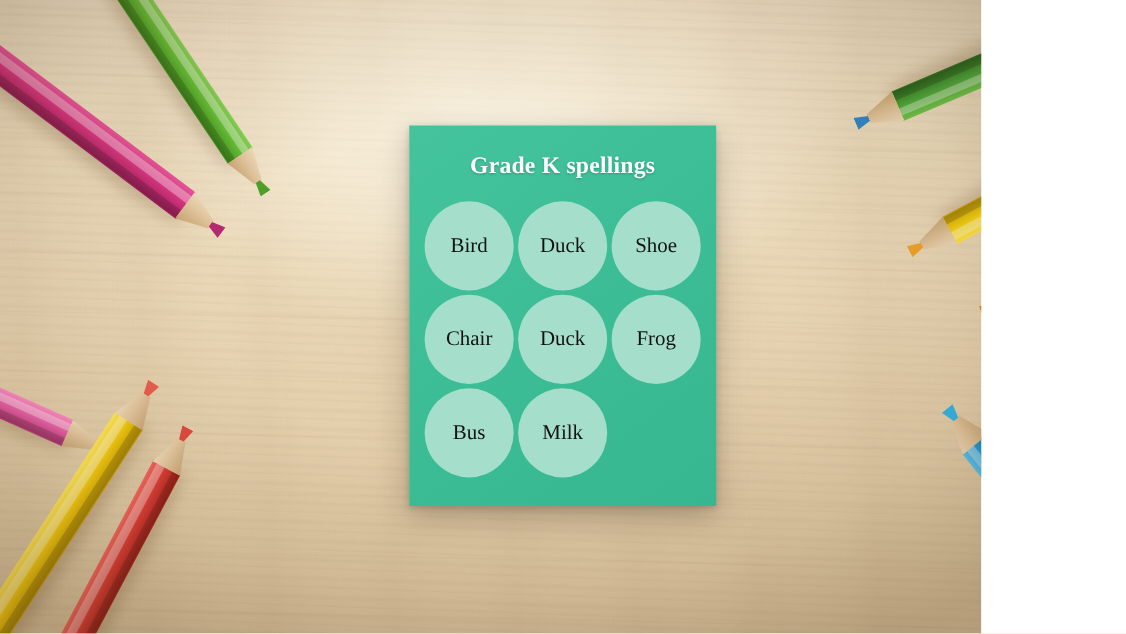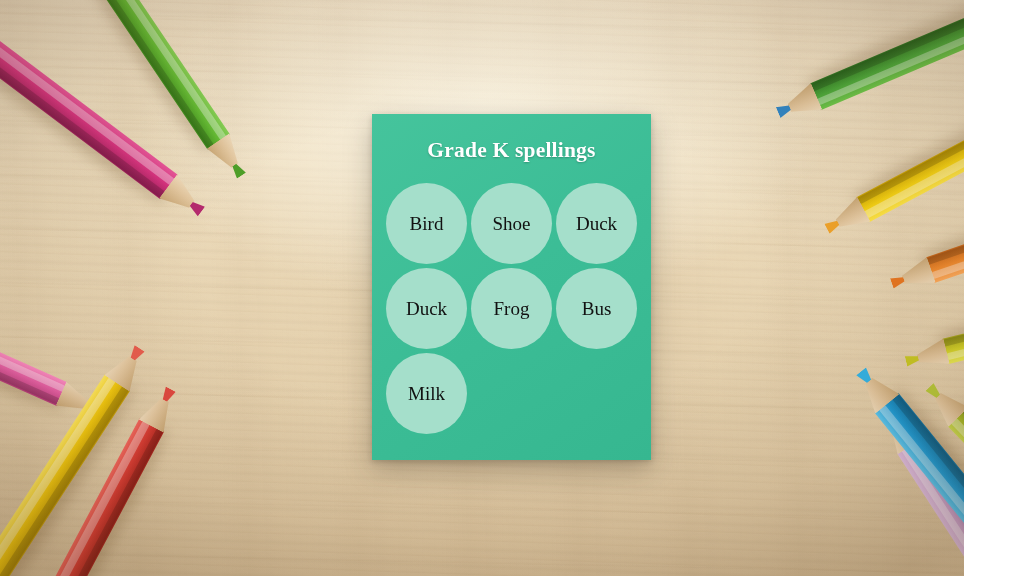--- a/index.html
+++ b/index.html
@@ -6,21 +6,21 @@
     margin: 0;
     padding: 0;
     width: 1024px;
     height: 576px;
     overflow: hidden;
     font-family: "Liberation Serif", serif;
   }
 
   #stage {
     position: relative;
-    width: 964px;
+    width: 892px;
     height: 576px;
     overflow: hidden;
     background: #e7d3b4;
   }
 
   
   .wood-base {
     position: absolute;
     inset: 0;
     background:
@@ -278,22 +278,23 @@
   </div>
 
   <div class="vignette"></div>
 
   <div id="card">
 
     <div id="card-title">Grade K spellings</div>
 
     <div id="bubble-grid">
       <div class="bubble">Bird</div>
+      <div class="bubble">Duck</div>
       <div class="bubble">Shoe</div>
-      <div class="bubble">Duck</div>
+      <div class="bubble">Chair</div>
       <div class="bubble">Duck</div>
       <div class="bubble">Frog</div>
       <div class="bubble">Bus</div>
       <div class="bubble">Milk</div>
     </div>
 
   </div>
 
 </div>
 

